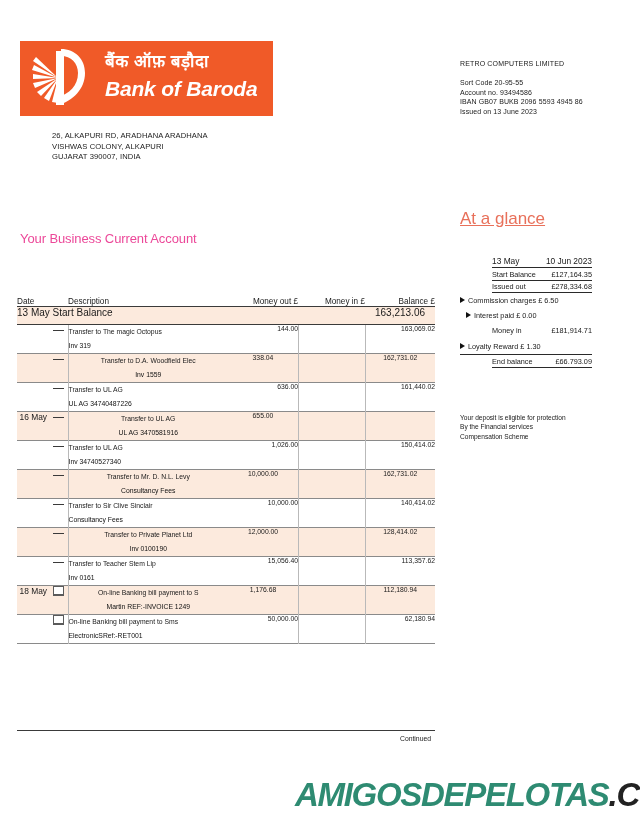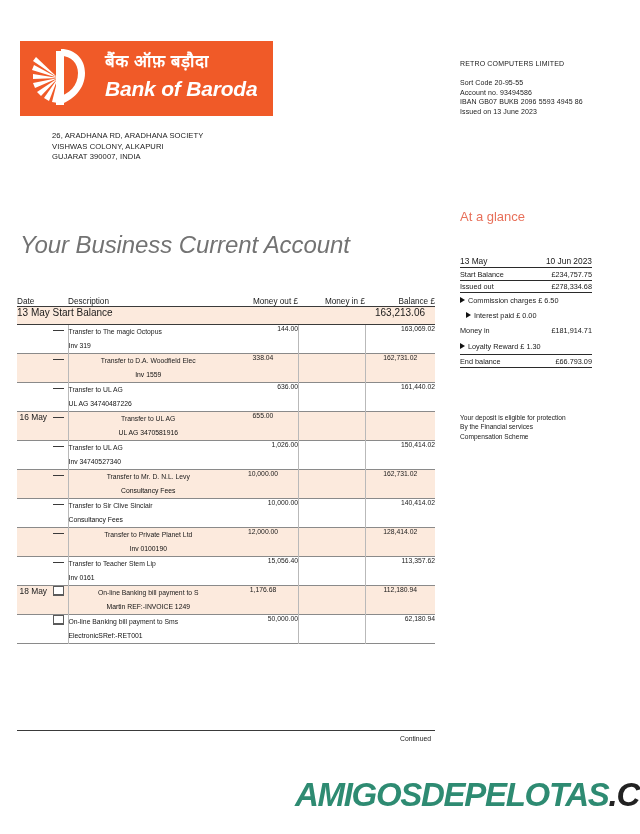--- a/index.html
+++ b/index.html
@@ -83,25 +83,24 @@
     letter-spacing: 0.1px;
     white-space: nowrap;
   }
   #account-meta div { white-space: nowrap; }
 
   
   #page-title {
     position: absolute;
     left: 20px;
     top: 231px;
-    font-size: 24px;
-    color: #737373;
+    font-size: 13px;
+    color: #ec4899;
     letter-spacing: -0.1px;
     white-space: nowrap;
-    font-style: italic;
   }
 
   
   #txn-table {
     position: absolute;
     left: 17px;
     top: 297px;
     width: 418px;
     border-collapse: collapse;
     font-size: 6.8px;
@@ -221,37 +220,39 @@
     top: 730px;
     width: 418px;
     border-top: 1.1px solid #3a3a3a;
   }
 
   
   #glance-title {
     position: absolute;
     left: 460px;
     top: 209px;
-    font-size: 13px;
+    font-size: 17px;
     color: #E8705A;
     white-space: nowrap;
+    text-decoration: underline;
   }
   #glance {
     position: absolute;
     left: 460px;
     top: 255px;
     width: 132px;
     font-size: 7.3px;
   }
   .g-row {
     display: flex;
     justify-content: space-between;
     align-items: baseline;
     white-space: nowrap;
     padding: 1.3px 0 1.3px 0;
+    margin-left: 32px;
   }
   .g-dates {
     border-bottom: 0.9px solid #2a2a2a;
     font-size: 8.4px;
     padding-bottom: 1px;
   }
   .g-dates .g-k { padding-right: 8px; }
   .g-rule { border-bottom: 0.9px solid #2a2a2a; }
   .g-bullet { display: block; white-space: nowrap; padding: 3px 0; }
   .tri {
@@ -305,21 +306,21 @@
       <path d="M30 33 L16 53 L21 56 Z"></path>
       <path d="M30 33 L24 57 L30 58 Z"></path>
       <path d="M28 6 L36 6 L36 60 L28 60 Z"></path>
     </g>
   </svg>
   <div id="logo-name">Bank of Baroda</div>
   <div id="logo-hindi">बैंक ऑफ़ बड़ौदा</div>
 </div>
 
 <div id="branch-address">
-  <div>26, ARADHANA RD, ARADHANA SOCIETY</div>
+  <div>26, ALKAPURI RD, ARADHANA ARADHANA</div>
   <div>VISHWAS COLONY, ALKAPURI</div>
   <div>GUJARAT 390007, INDIA</div>
 </div>
 
 <div id="account-holder">RETRO COMPUTERS LIMITED</div>
 <div id="account-meta">
   <div>Sort Code 20-95-55</div>
   <div>Account no. 93494586</div>
   <div>IBAN GB07 BUKB 2096 5593 4945 86</div>
   <div>Issued on 13 June 2023</div>
@@ -472,21 +473,21 @@
 <div id="continued">Continued</div>
 
 <div id="glance-title">At a glance</div>
 <div id="glance">
   <div class="g-row g-dates">
     <span class="g-k">13 May</span>
     <span class="g-v">10 Jun 2023</span>
   </div>
   <div class="g-row g-rule">
     <span class="g-k">Start Balance</span>
-    <span class="g-v">£234,757.75</span>
+    <span class="g-v">£127,164.35</span>
   </div>
   <div class="g-row g-rule">
     <span class="g-k">Issued out</span>
     <span class="g-v">£278,334.68</span>
   </div>
   <div class="g-bullet">
     <span class="tri"></span><span>Commission charges £ 6.50</span>
   </div>
   <div class="g-bullet">
     <span class="tri tri-indent"></span><span>Interest paid £ 0.00</span>

